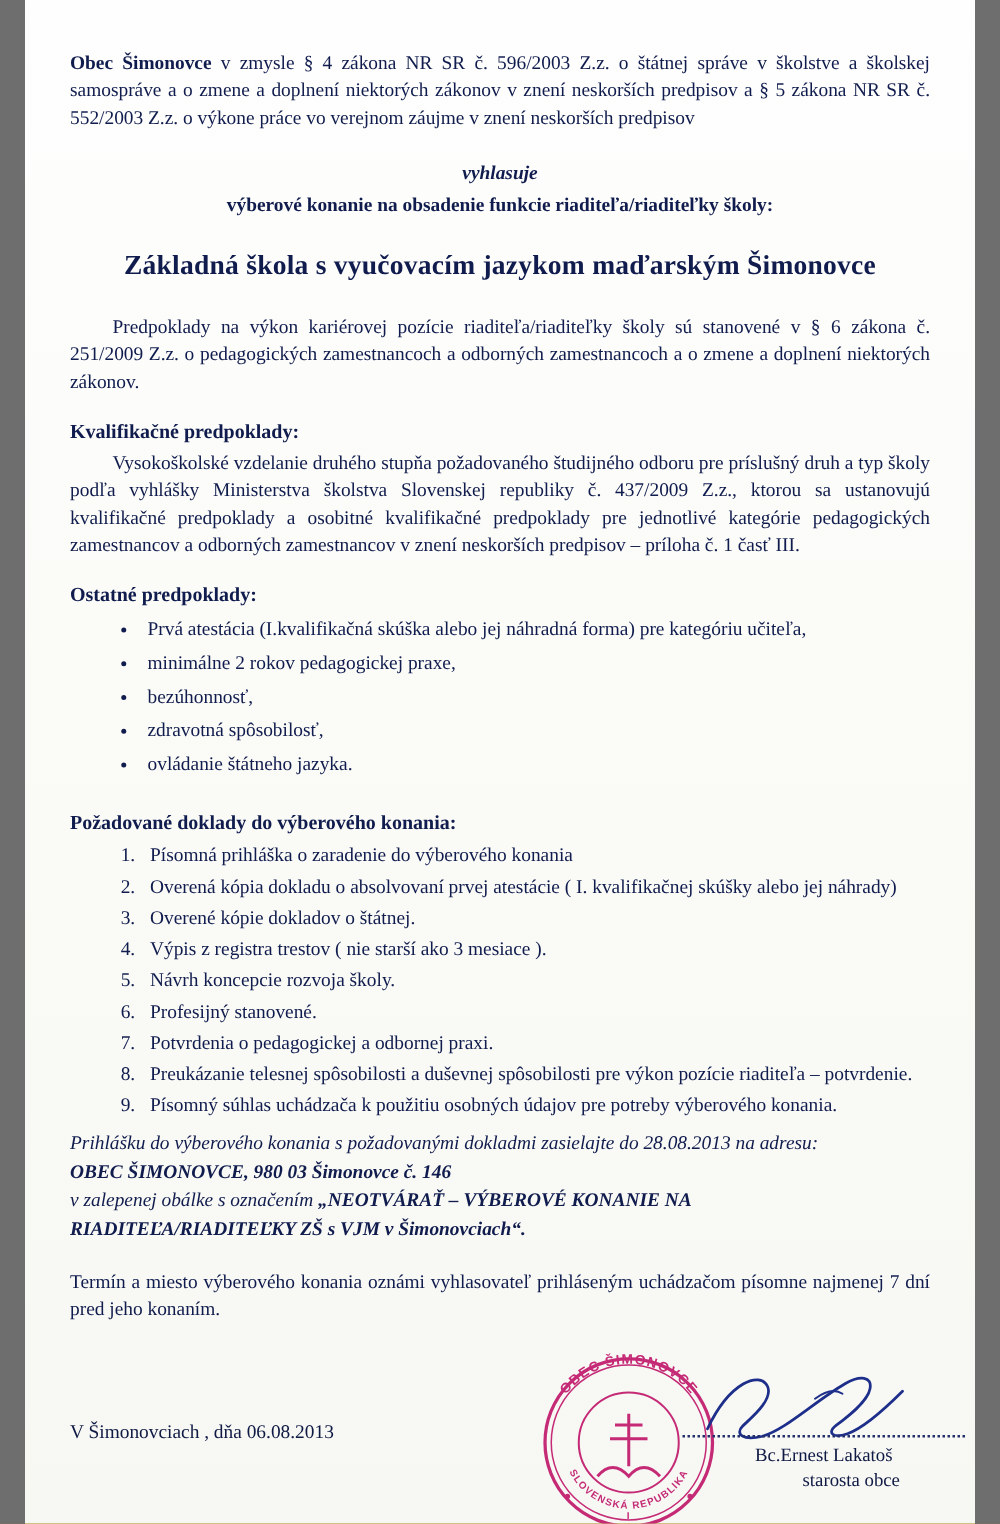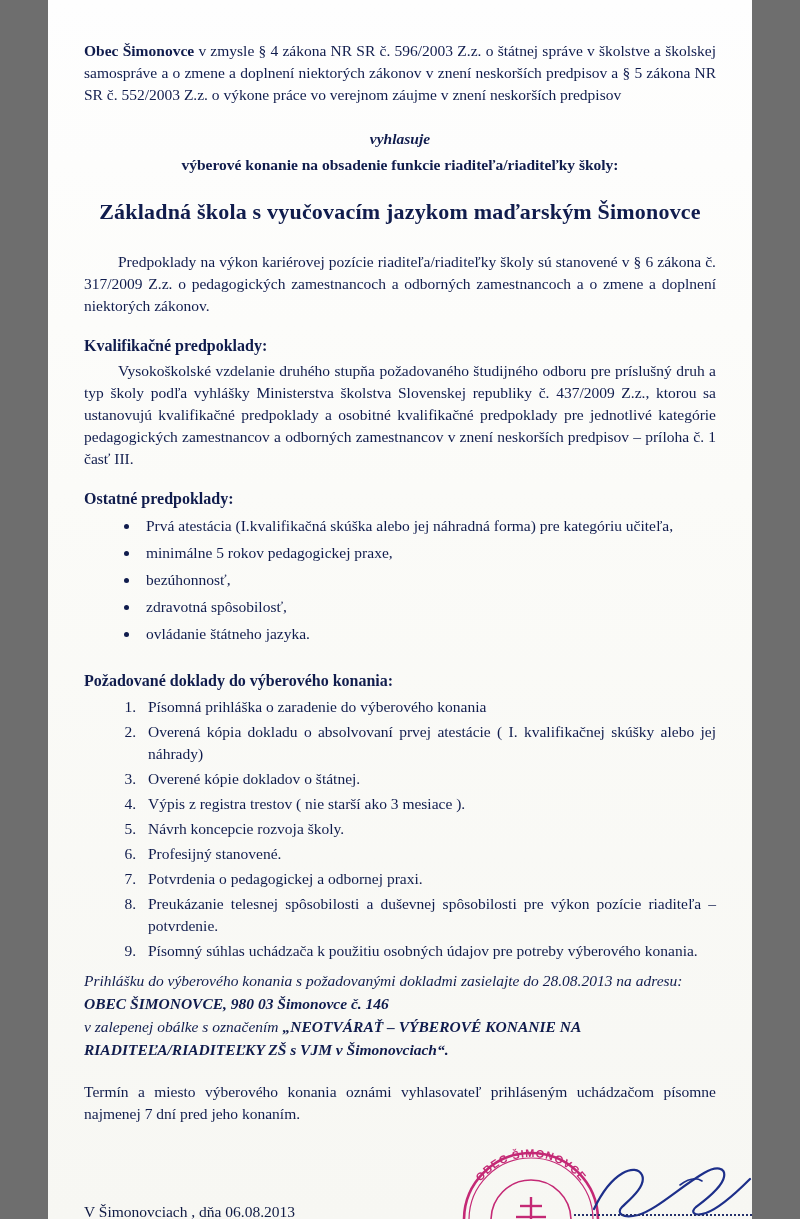--- a/index.html
+++ b/index.html
@@ -2,21 +2,21 @@
 <html><head>
 <meta charset="utf-8">
 <style>
   html, body {
     margin: 0;
     padding: 0;
     background: #6e6e6e;
   }
   .page {
     position: relative;
-    width: 704px;
+    width: 760px;
     height: 1219px;
     margin: 0 auto;
     background: #eab308;
     box-sizing: border-box;
     font-family: "Liberation Serif", serif;
     color: #0f1a44;
     overflow: hidden;
   }
   
   .page::before {
@@ -171,29 +171,29 @@
 <div class="page">
   <div class="content">
 
     <p class="intro"><span class="b">Obec Šimonovce</span><span> v zmysle § 4 zákona NR SR č. 596/2003 Z.z. o štátnej správe v školstve a školskej samospráve a o zmene a doplnení niektorých zákonov v znení neskorších predpisov a § 5 zákona NR SR č. 552/2003 Z.z. o výkone práce vo verejnom záujme v znení neskorších predpisov</span></p>
 
     <p class="vyhlasuje">vyhlasuje</p>
     <p class="subtitle">výberové konanie na obsadenie funkcie riaditeľa/riaditeľky školy:</p>
 
     <p class="school-title">Základná škola s vyučovacím jazykom maďarským Šimonovce</p>
 
-    <p class="para indent">Predpoklady na výkon kariérovej pozície riaditeľa/riaditeľky školy sú stanovené v § 6 zákona č. 317/2009 Z.z. o pedagogických zamestnancoch a odborných zamestnancoch a o zmene a doplnení niektorých zákonov.</p>
+    <p class="para indent">Predpoklady na výkon kariérovej pozície riaditeľa/riaditeľky školy sú stanovené v § 6 zákona č. 251/2009 Z.z. o pedagogických zamestnancoch a odborných zamestnancoch a o zmene a doplnení niektorých zákonov.</p>
 
     <p class="section-head">Kvalifikačné predpoklady:</p>
     <p class="para indent">Vysokoškolské vzdelanie druhého stupňa požadovaného študijného odboru pre príslušný druh a typ školy podľa vyhlášky Ministerstva školstva Slovenskej republiky č. 437/2009 Z.z., ktorou sa ustanovujú kvalifikačné predpoklady a osobitné kvalifikačné predpoklady pre jednotlivé kategórie pedagogických zamestnancov a odborných zamestnancov v znení neskorších predpisov – príloha č. 1 časť III.</p>
 
     <p class="section-head">Ostatné predpoklady:</p>
     <ul class="bullets">
       <li>Prvá atestácia (I.kvalifikačná skúška alebo jej náhradná forma) pre kategóriu učiteľa,</li>
-      <li>minimálne 5 rokov pedagogickej praxe,</li>
+      <li>minimálne 2 rokov pedagogickej praxe,</li>
       <li>bezúhonnosť,</li>
       <li>zdravotná spôsobilosť,</li>
       <li>ovládanie štátneho jazyka.</li>
     </ul>
 
     <div class="spacer-md"></div>
 
     <p class="section-head">Požadované doklady do výberového konania:</p>
     <ol class="docs">
       <li>Písomná prihláška  o zaradenie do výberového konania</li>

